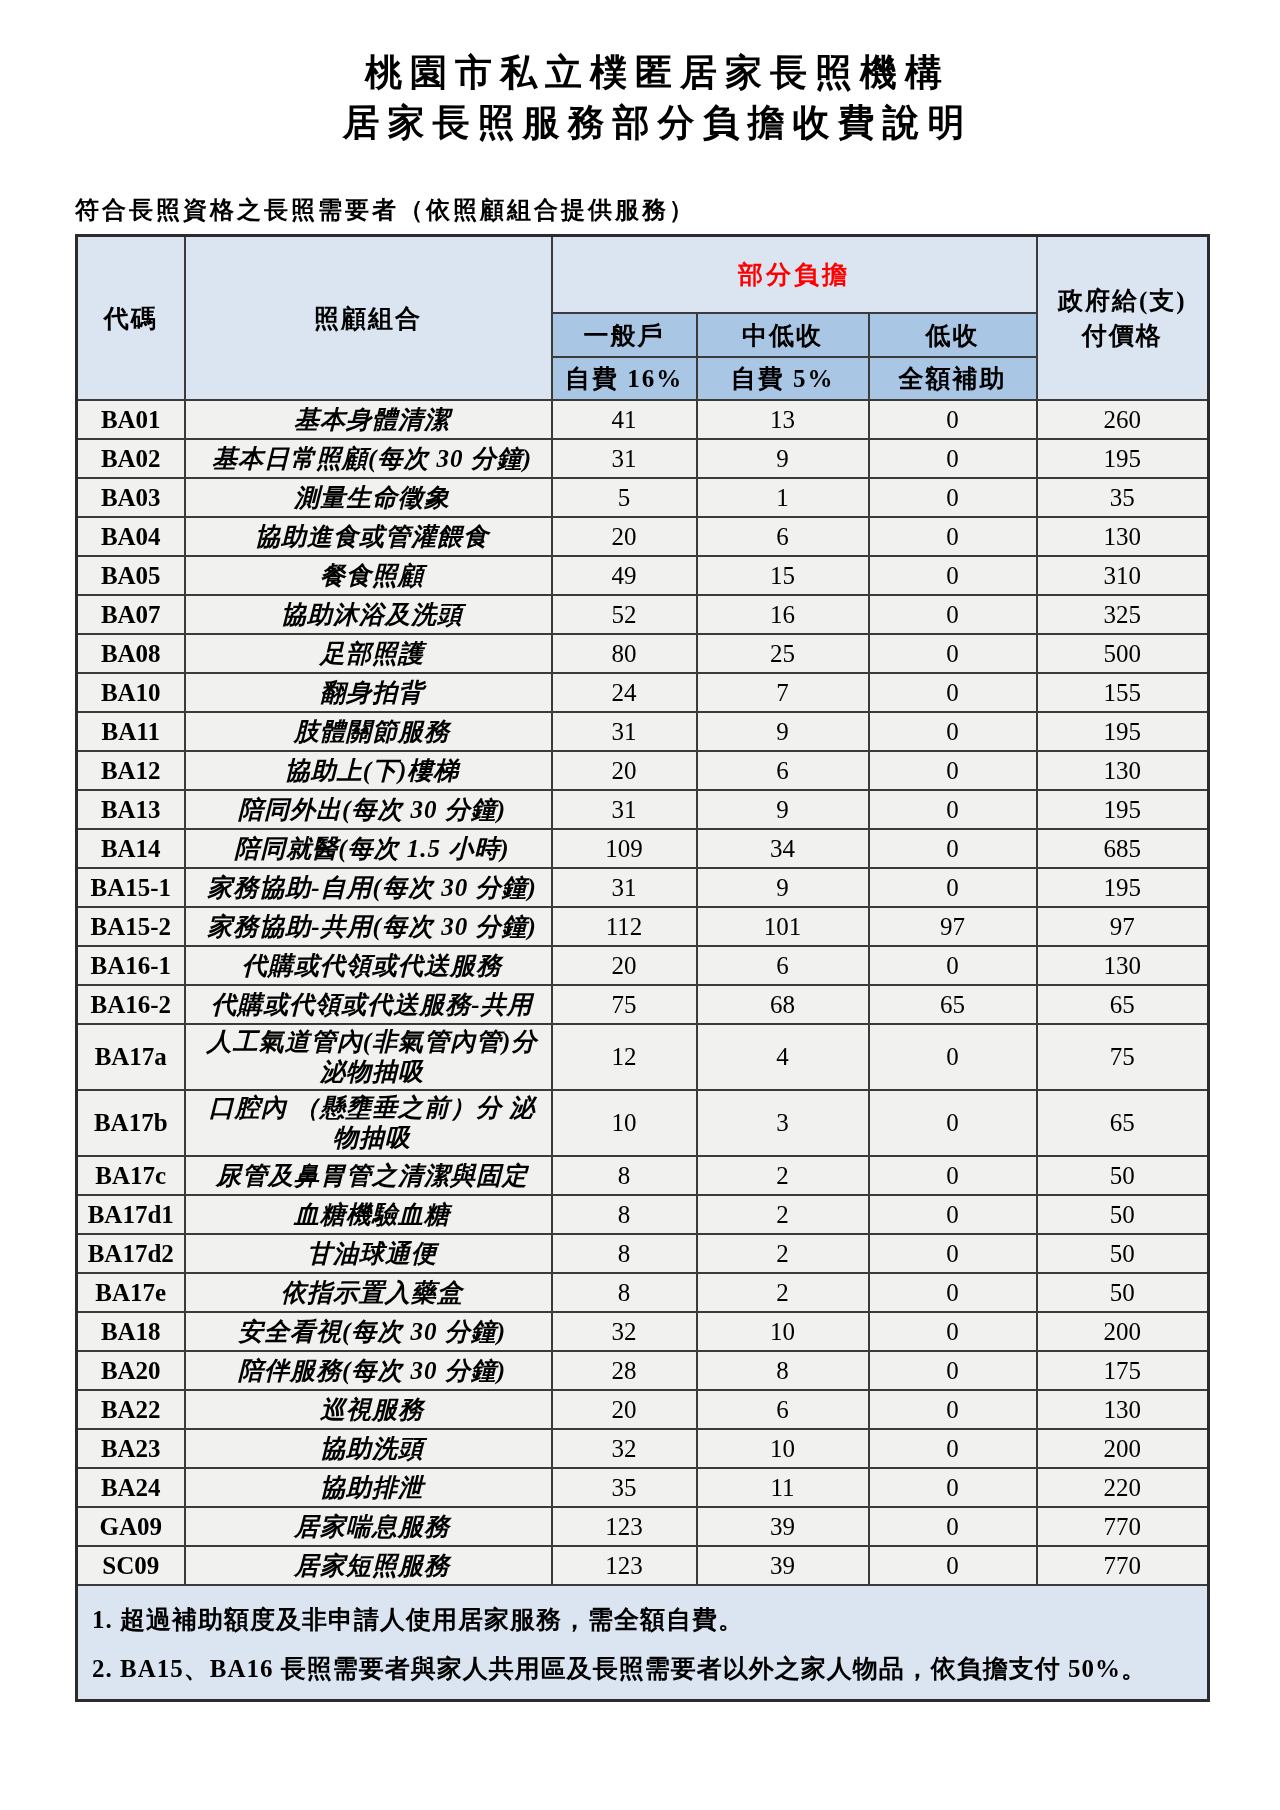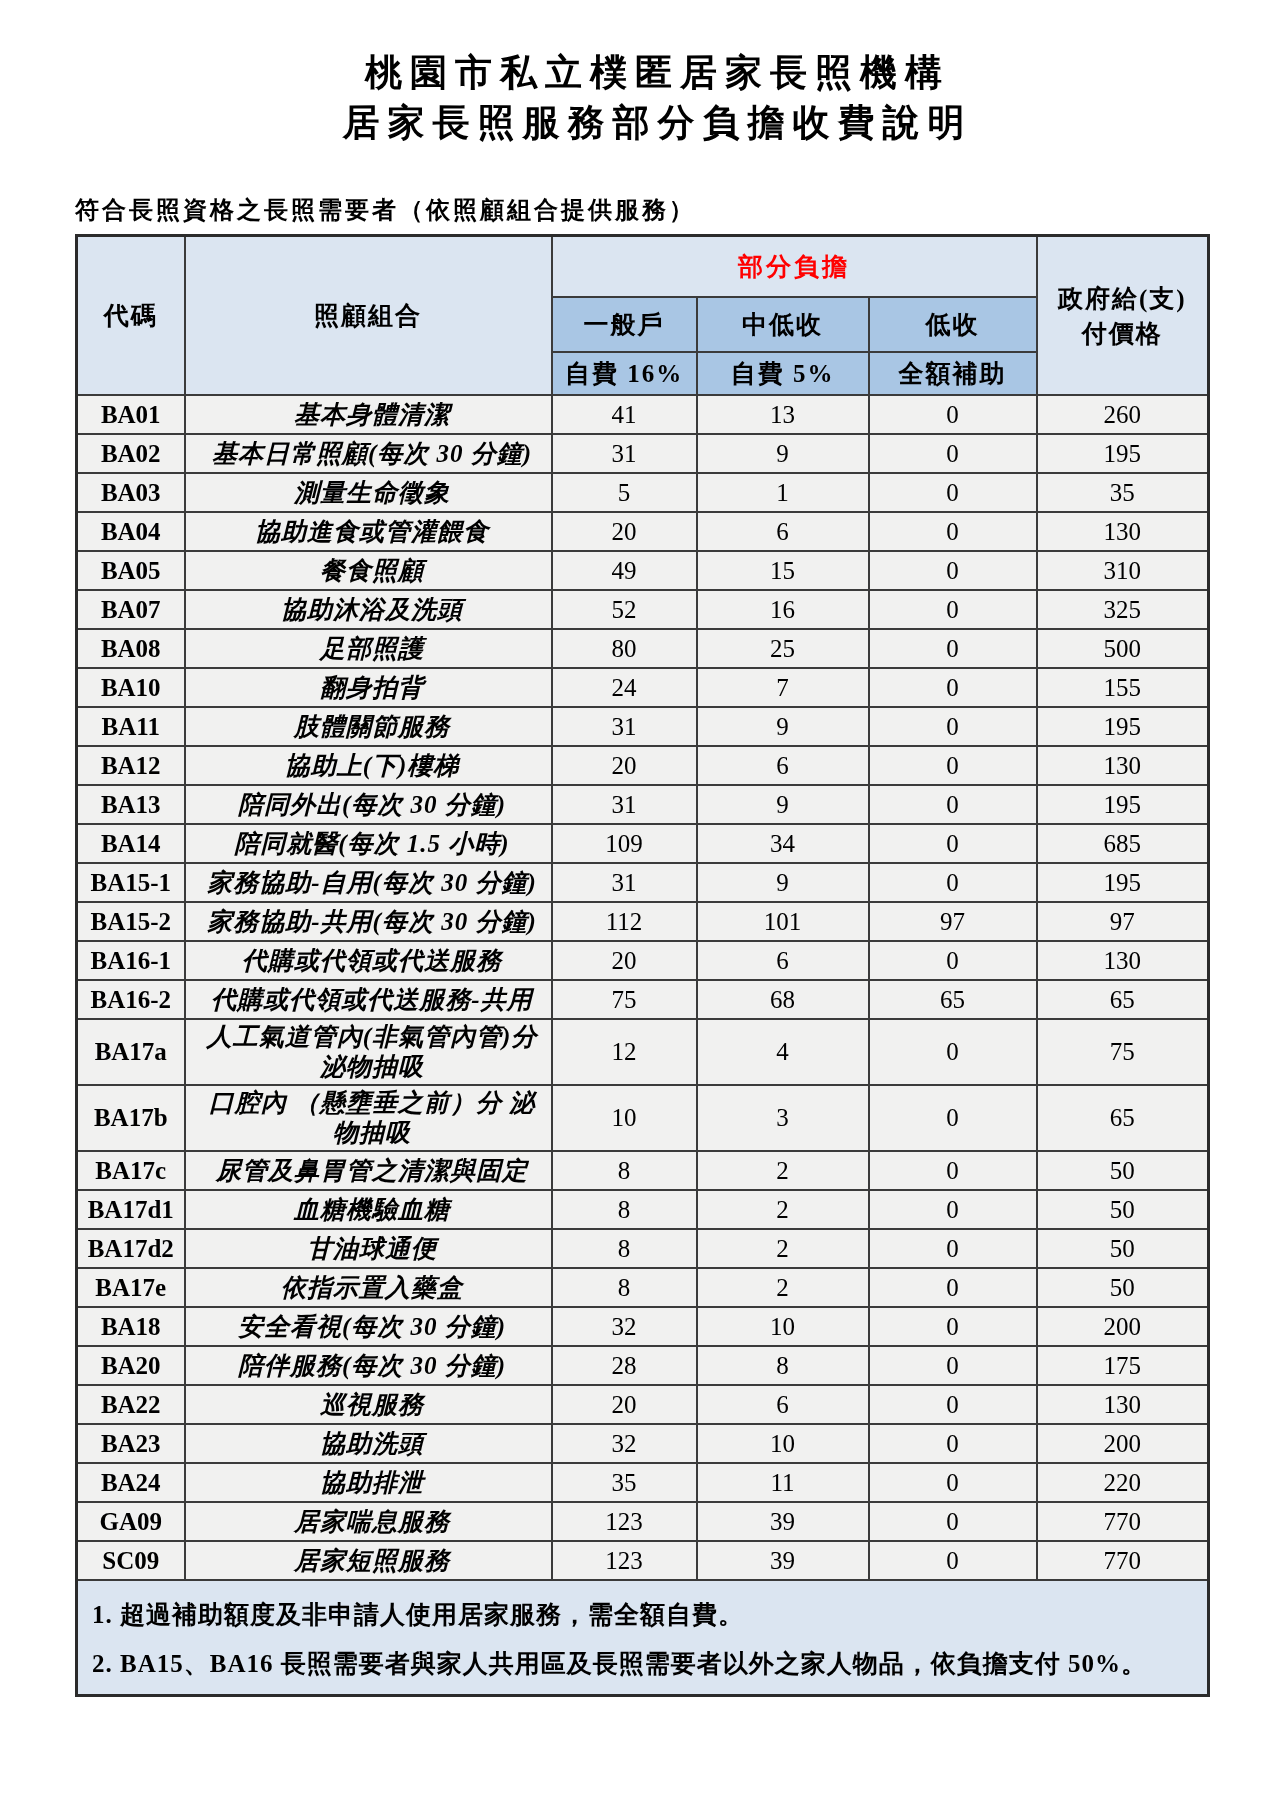--- a/index.html
+++ b/index.html
@@ -54,22 +54,22 @@
   th.hd-light {
     background: #dbe5f1;
     font-weight: bold;
     letter-spacing: 2px;
   }
   th.hd-med {
     background: #a9c6e4;
     font-weight: bold;
     letter-spacing: 2px;
   }
-  tr.hd-row1 th { height: 62px; }
-  tr.hd-row2 th { height: 55px; }
+  tr.hd-row1 th { height: 78px; }
+  tr.hd-row2 th { height: 44px; }
   tr.hd-row3 th { height: 43px; }
   .copay-label { color: #ff0000; font-weight: bold; letter-spacing: 3px; }
   .gov-header div { line-height: 1.4; }
 
   
   .fee-table tbody td {
     background: #f1f1f0;
     height: 39px;
     padding: 2px 6px;
     line-height: 1.2;

